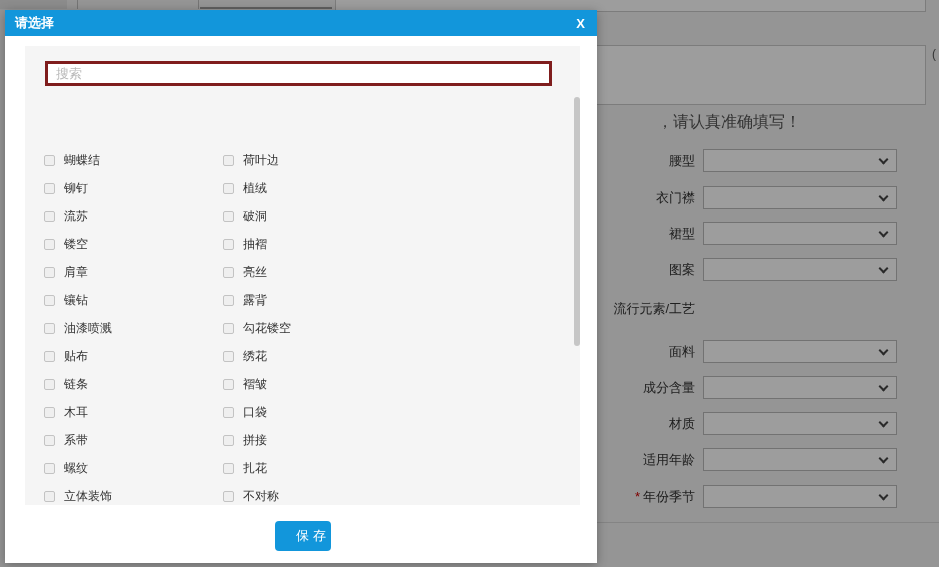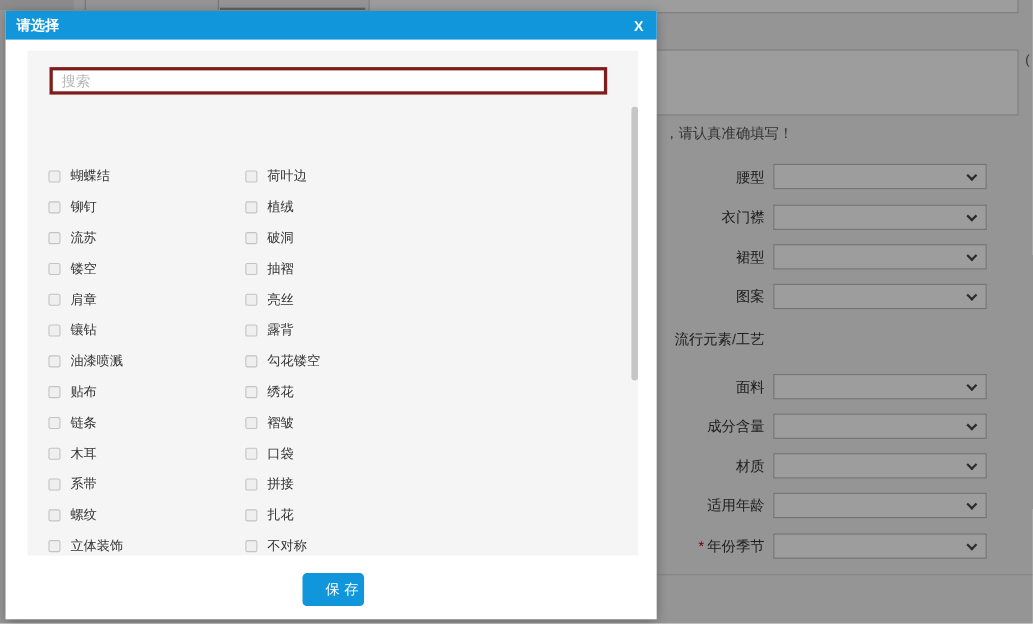--- a/index.html
+++ b/index.html
@@ -7,21 +7,21 @@
   body { font-family: "Liberation Sans", "DejaVu Sans", sans-serif; background: #f0f0f0; position: relative; }
 
   
   .page { position: absolute; inset: 0; background: #f0f0f0; }
   .top-tab { position: absolute; left: 0; top: 0; width: 67px; height: 9px; background: #e2e2e2; }
   .top-sep { position: absolute; top: 0; width: 1px; height: 9px; background: #bdbdbd; }
   .top-line { position: absolute; left: 200px; top: 7px; width: 132px; height: 2px; background: #9b9b9b; }
   .top-input { position: absolute; left: 335px; top: -12px; width: 591px; height: 24px; background: #fdfdfd; border: 1px solid #c9c9c9; }
   .bg-textarea { position: absolute; left: 570px; top: 45px; width: 356px; height: 60px; background: #fdfdfd; border: 1px solid #c9c9c9; }
   .counter-frag { position: absolute; left: 932px; top: 47px; font-size: 12px; color: #555; }
-  .hint { position: absolute; left: 564px; top: 112px; font-size: 13px; color: #555; white-space: nowrap; padding-left: 40px; }
+  .hint { position: absolute; left: 617px; top: 112px; font-size: 16px; color: #555; white-space: nowrap; padding-left: 40px; }
   .bg-divider { position: absolute; left: 400px; top: 522px; width: 539px; height: 1px; background: #d6d6d6; }
 
   .form-row { position: absolute; left: 0; width: 939px; height: 23px; }
   .form-label { position: absolute; right: 244px; top: 0; height: 23px; line-height: 23px; font-size: 13px; color: #333; white-space: nowrap; }
   .req-star { color: #cc0000; margin-right: 3px; font-size: 13px; }
   .form-select { position: absolute; left: 703px; top: 0; width: 194px; height: 23px; background: #fdfdfd; border: 1px solid #b9b9b9; }
   .chevron { position: absolute; right: 9px; top: 6px; width: 7px; height: 7px; border-right: 2px solid #444; border-bottom: 2px solid #444; transform: rotate(45deg); }
   .form-button { position: absolute; left: 703px; top: 0; width: 124px; height: 16px; background: #f2f2f2; border: 1px solid #b9b9b9; font-size: 13px; color: #333; text-align: center; line-height: 26px; margin-top: 45px; }
   .row-button { height: 28px; }
   .row-button .form-label { height: 28px; line-height: 28px; }

